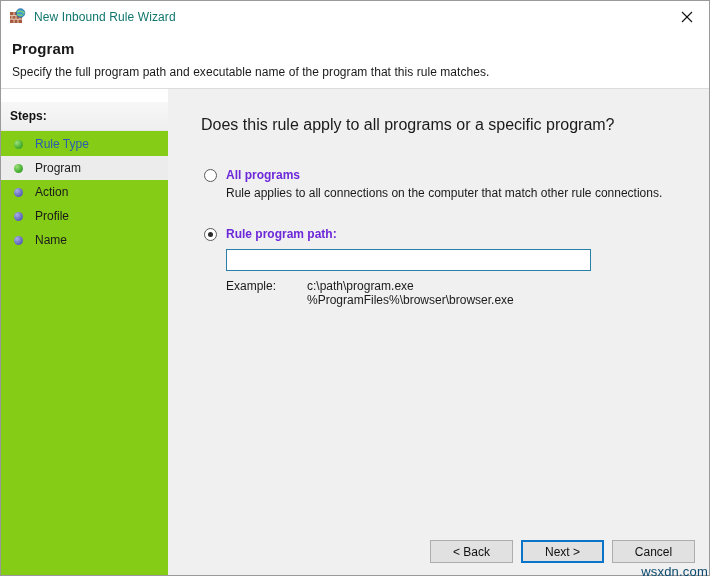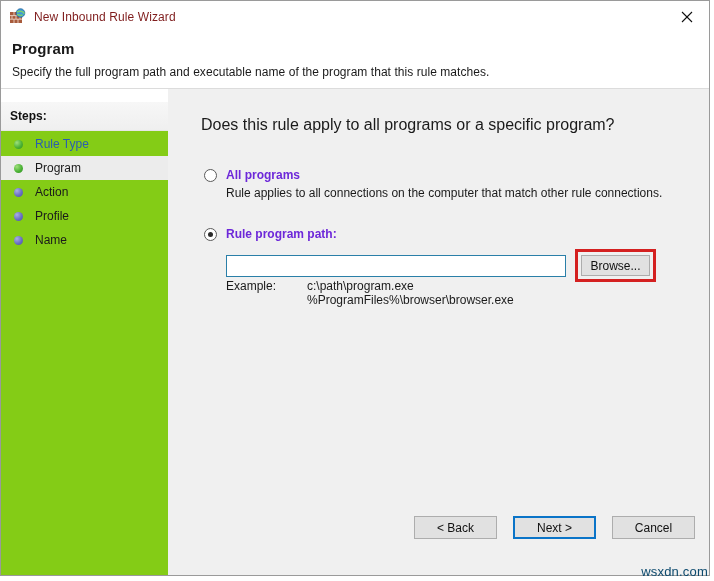--- a/index.html
+++ b/index.html
@@ -45,21 +45,21 @@
   .title-icon {
     position: relative;
     margin-left: 8px;
     width: 17px;
     height: 17px;
     flex: 0 0 auto;
   }
   .title-text {
     margin-left: 8px;
     font-size: 12px;
-    color: #7f1d1d;
+    color: #0f766e;
     white-space: nowrap;
     letter-spacing: 0.1px;
   }
   .close-btn {
     position: absolute;
     right: 0; top: 0;
     width: 45px;
     height: 31px;
     display: flex;
     align-items: center;
@@ -293,23 +293,23 @@
     font-size: 12px;
     color: #1a1a1a;
   }
   .example-label { width: 81px; flex: 0 0 auto; }
   .example-values div { white-space: nowrap; line-height: 14px; }
 
   
   .footer {
     position: absolute;
     right: 14px;
-    bottom: 36px;
-    display: flex;
-    gap: 16px;
+    bottom: 12px;
+    display: flex;
+    gap: 8px;
   }
   .btn {
     width: 83px;
     height: 23px;
     background: #e1e1e1;
     border: 1px solid #adadad;
     box-sizing: border-box;
     font-family: "Liberation Sans", sans-serif;
     font-size: 12px;
     color: #111111;
@@ -424,23 +424,20 @@
 
         <div class="opt-block opt-path">
           <div class="radio-line">
             <span class="radio checked"></span>
             <span class="radio-label">Rule program path:</span>
           </div>
         </div>
 
         <div class="path-row">
           <input class="path-input" type="text" value="" style="">
-          <div class="browse-wrap">
-            <div class="browse-btn">Browse...</div>
-          </div>
         </div>
 
         <div class="example-block">
           <div class="example-label">Example:</div>
           <div class="example-values">
             <div>c:\path\program.exe</div>
             <div>%ProgramFiles%\browser\browser.exe</div>
           </div>
         </div>
 

